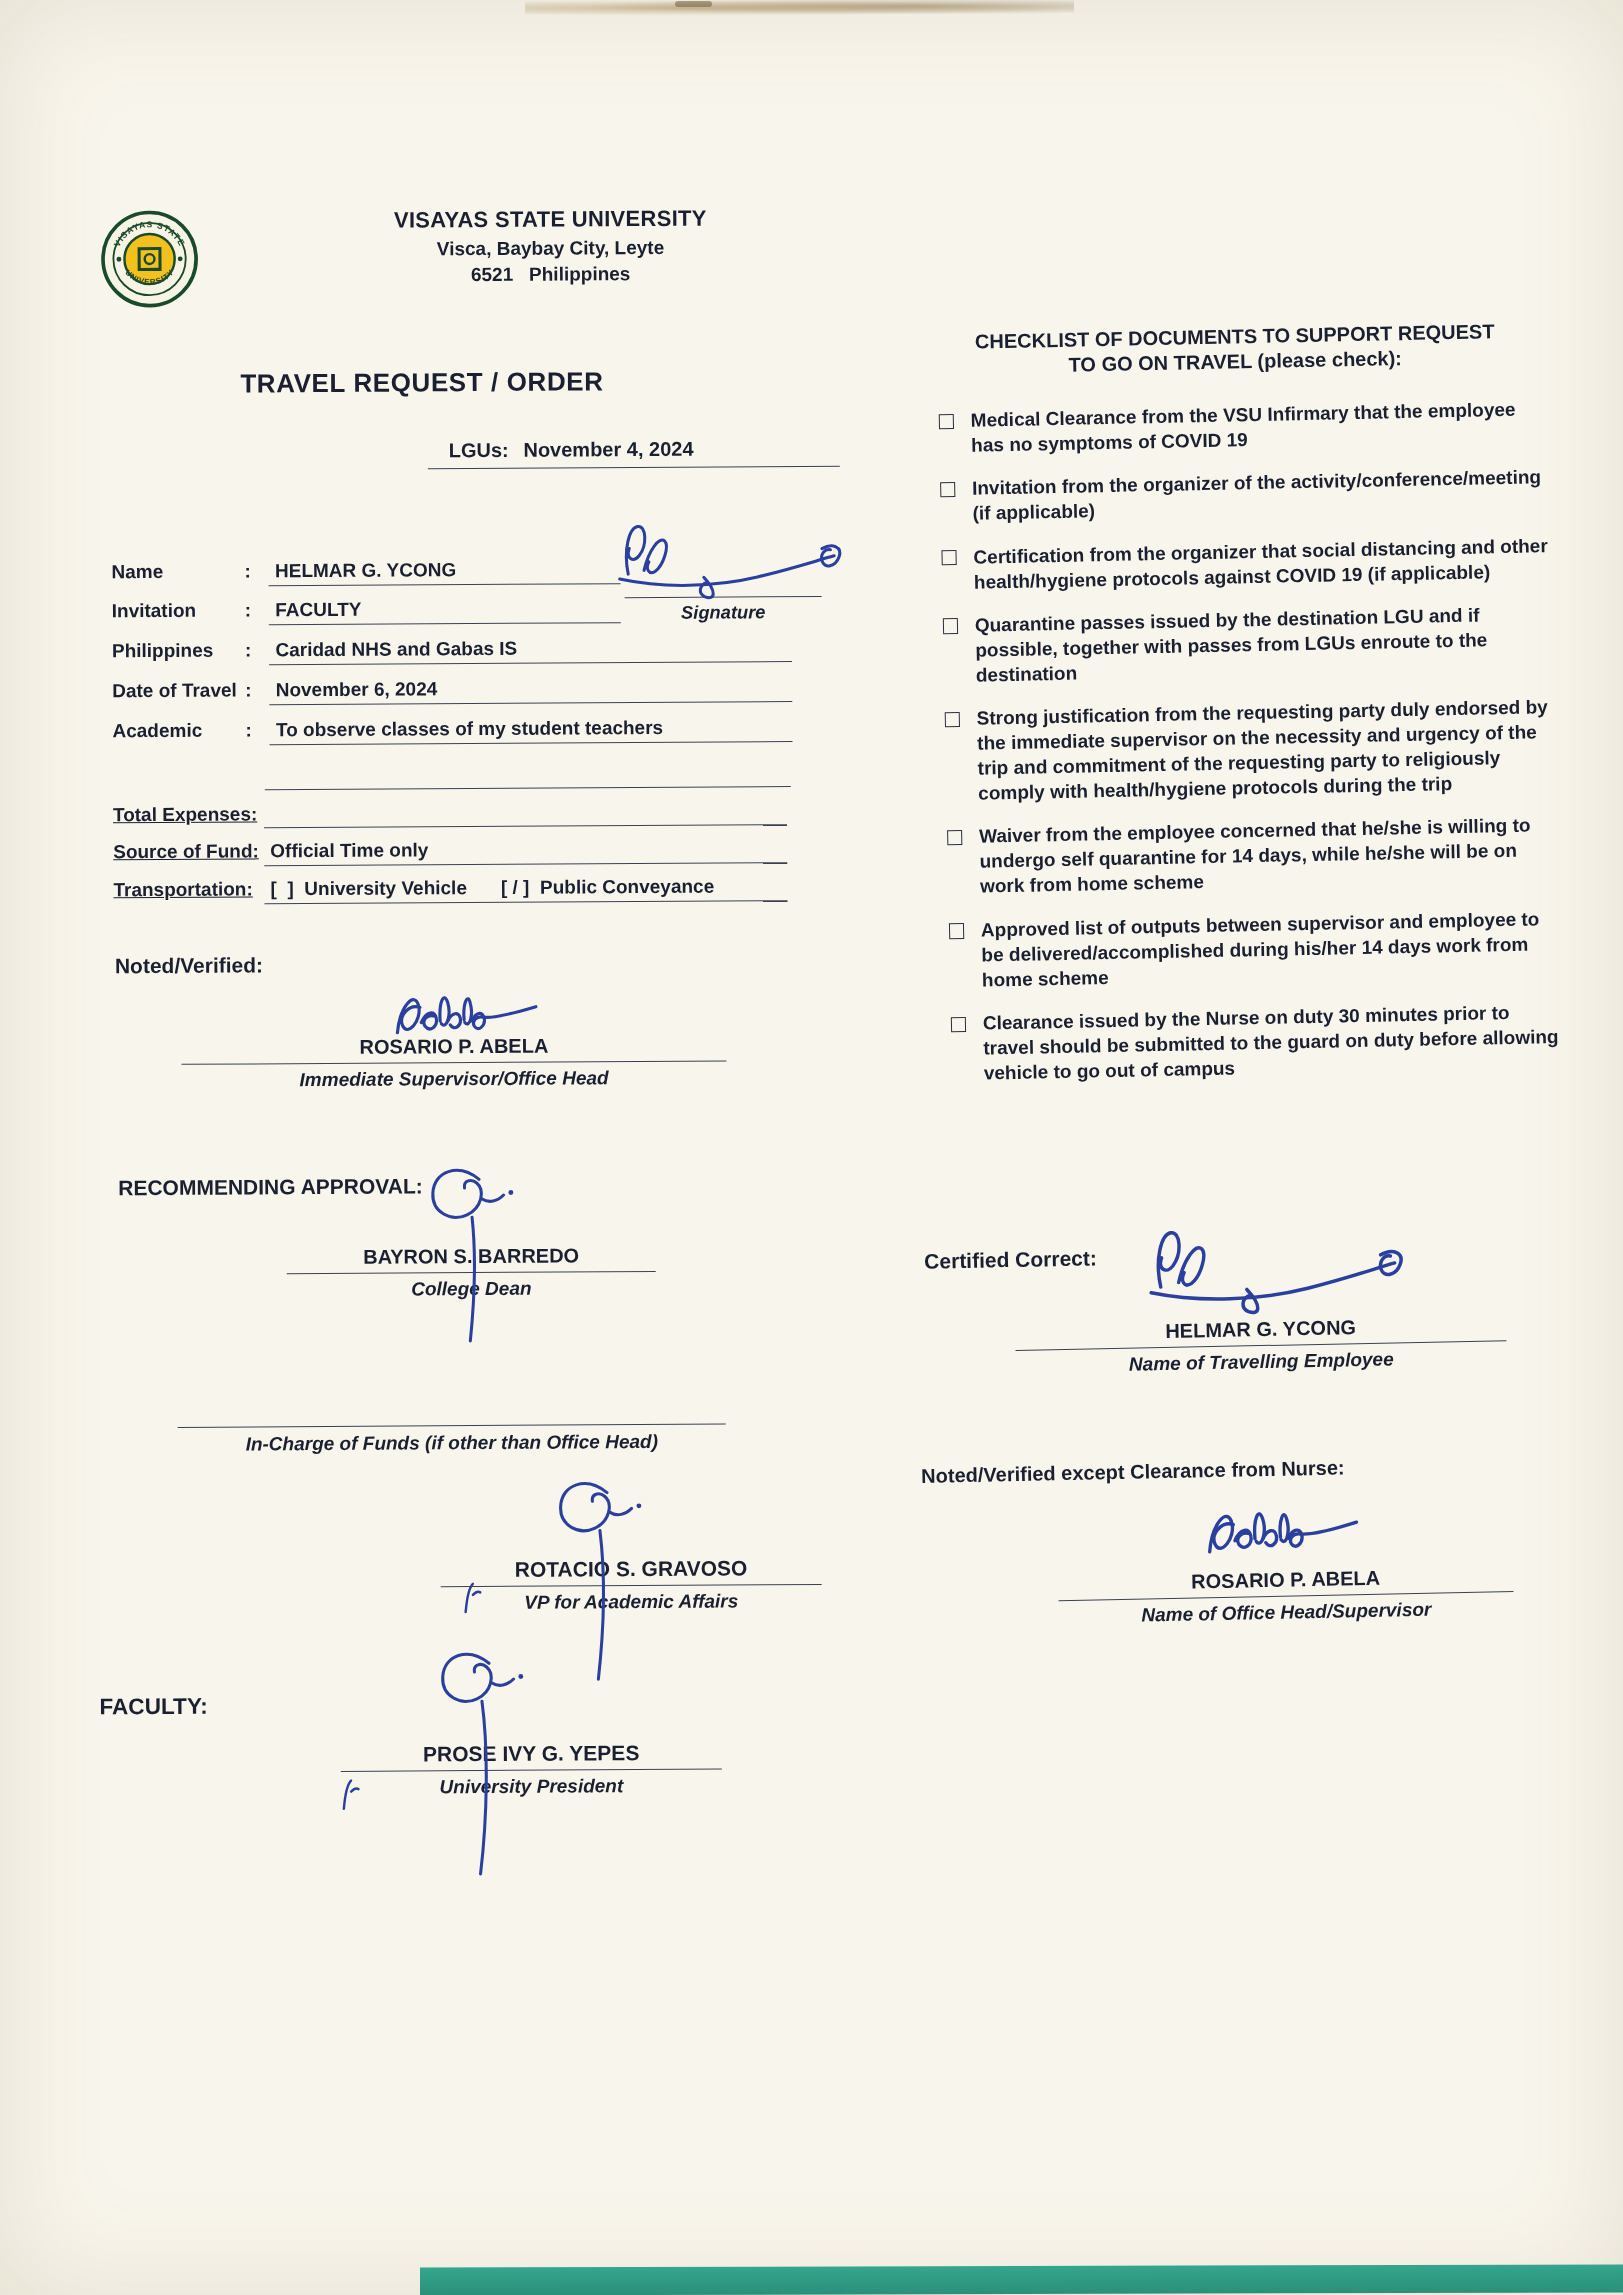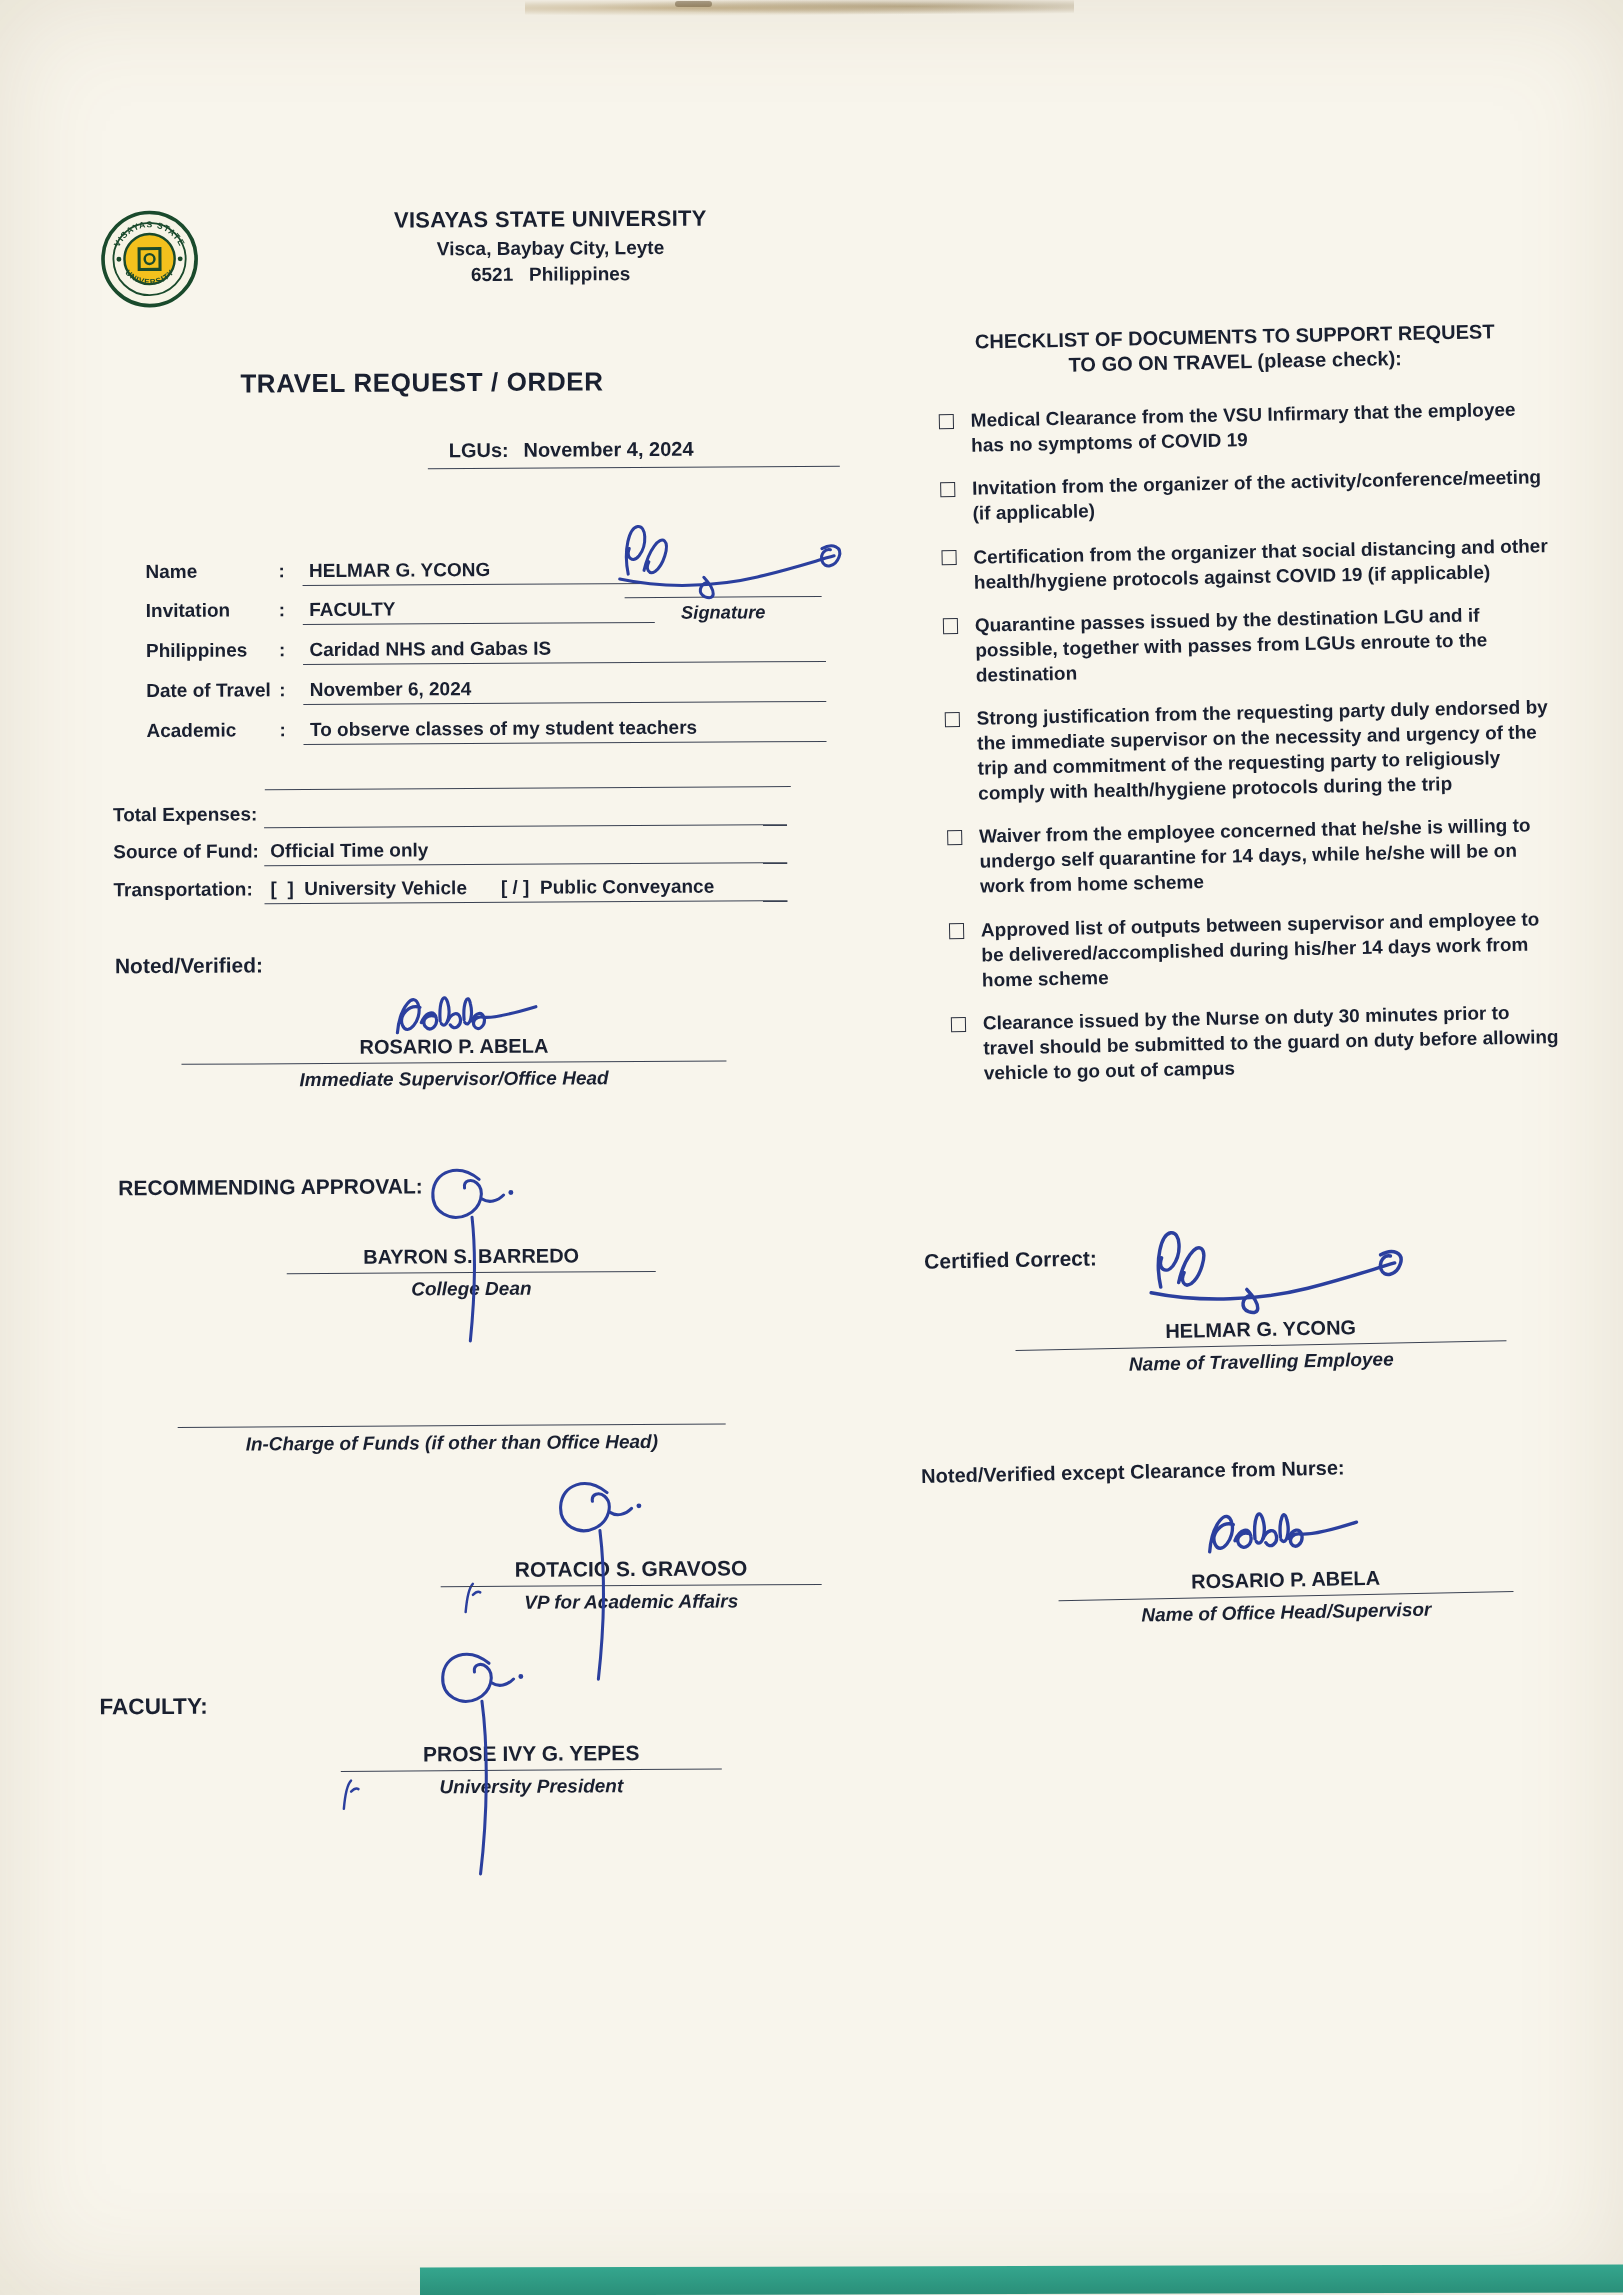--- a/index.html
+++ b/index.html
@@ -18,22 +18,22 @@
   .hdr .univ{font-size:22px;font-weight:700;letter-spacing:0.3px;}
   .hdr .line2{font-size:19px;font-weight:700;margin-top:4.9px;}
   .hdr .line3{font-size:19px;font-weight:700;margin-top:4.3px;}
   .doc-title{left:245px;top:365px;font-size:26px;font-weight:700;letter-spacing:0.6px;}
   .date-line{left:432px;top:437px;width:391px;border-bottom:1.8px solid #3a4152;
     padding:0 0 6.1px 21px;font-size:20px;font-weight:700;}
   .date-line .v{margin-left:14.7px;}
 
   
   .row{display:flex;align-items:flex-start;font-size:19px;font-weight:700;}
-  .row .lbl{width:133px;flex:none;margin-left:34px;}
-  .row .lblw{width:151px;flex:none;}
+  .row .lbl{width:133px;flex:none;}
+  .row .lblw{width:151px;flex:none;text-decoration:underline;}
   .row .cl{width:24.4px;flex:none;}
   .row .val{padding:0 3.7px 3.1px 6.1px;border-bottom:1.8px solid #3a4152;min-height:21px;}
   .opt-gap{display:inline-block;width:34px;}
 
   .sig-caption{font-size:18.3px;font-weight:700;font-style:italic;text-align:center;}
   .sec-label{font-size:21px;font-weight:700;}
   .sig-block{text-align:center;}
   .sig-block .nm{font-size:20px;font-weight:700;padding-bottom:3.7px;border-bottom:1.8px solid #3a4152;}
   .sig-block .nm.big{font-size:21px;}
   .sig-block .cap{font-size:19px;font-weight:700;font-style:italic;margin-top:4.9px;}

